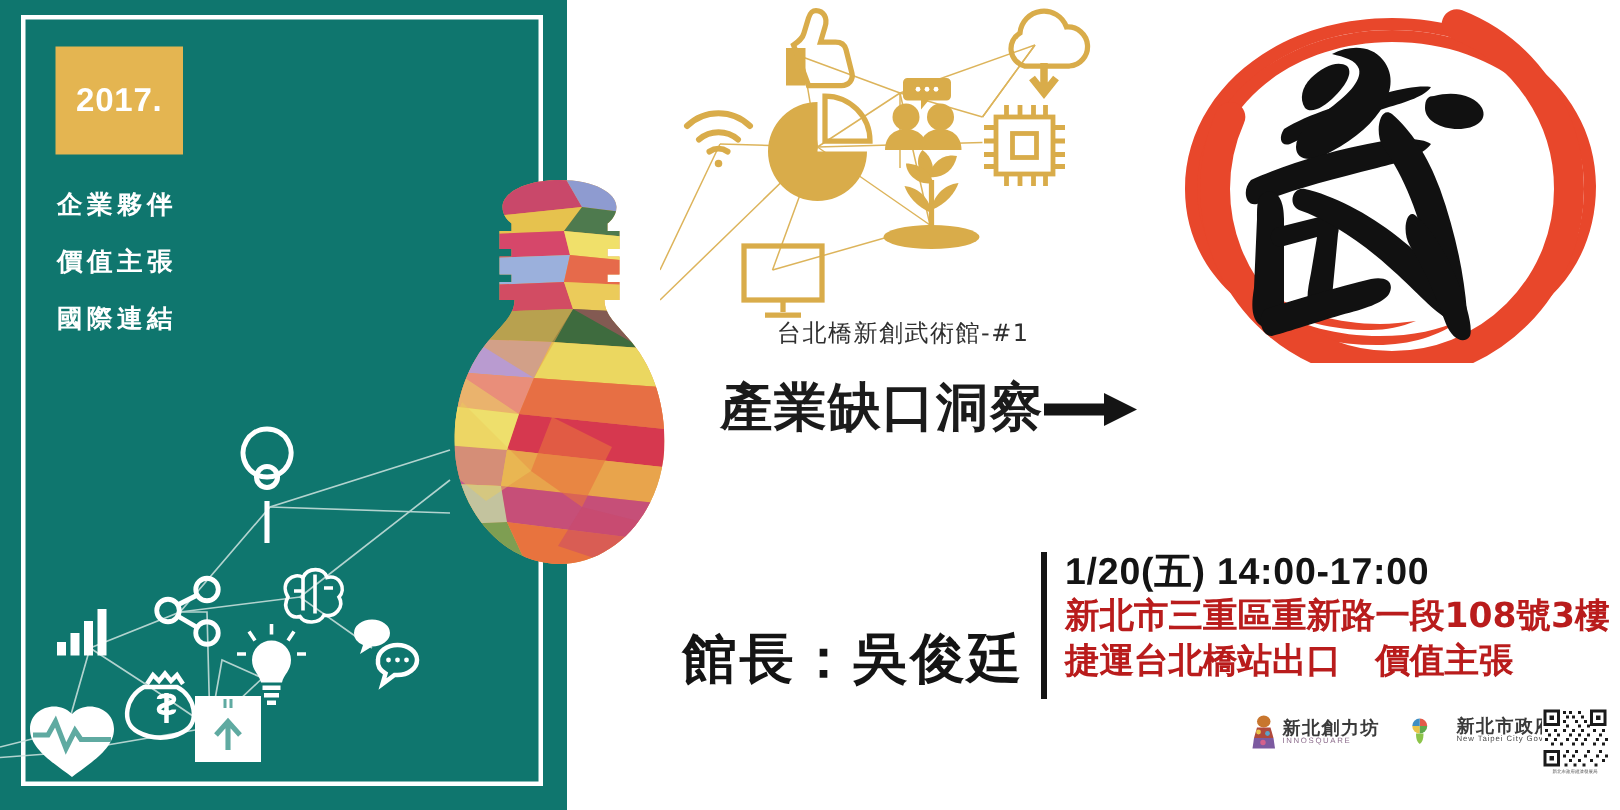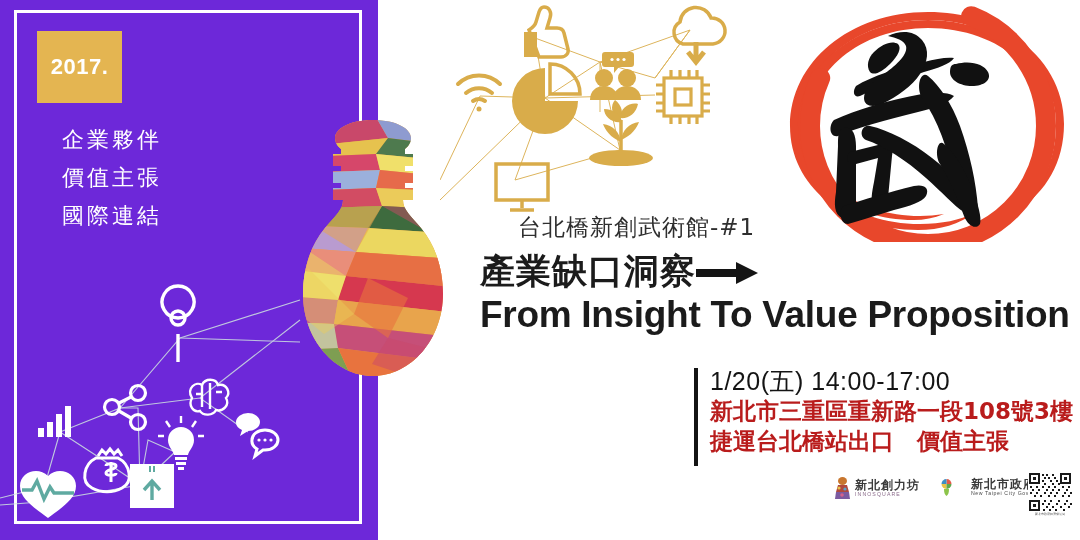--- a/index.html
+++ b/index.html
@@ -3,55 +3,55 @@
 <meta charset="utf-8">
 <style>
   html,body{margin:0;padding:0;background:#fff;}
   body{font-family:"Liberation Sans","DejaVu Sans",sans-serif;}
   #poster{
     position:relative;width:1080px;height:540px;overflow:hidden;background:#ffffff;
   }
 
   
   #teal-panel{
-    position:absolute;left:0;top:0;width:378px;height:540px;background:#6d28d9;
+    position:absolute;left:0;top:0;width:378px;height:540px;background:#0f766e;
   }
   #teal-inner-border{
     position:absolute;left:14px;top:10px;width:348px;height:514px;
     border:3px solid #ffffff;box-sizing:border-box;
   }
   #year-badge{
     position:absolute;left:37px;top:31px;width:85px;height:72px;background:#E4B551;
     display:flex;align-items:center;justify-content:center;
   }
   #year-badge span{
     color:#ffffff;font-size:22px;font-weight:bold;letter-spacing:.5px;
     font-family:"Liberation Sans",sans-serif;
   }
   .tagline{
-    position:absolute;left:38px;color:#ffffff;font-size:22px;font-weight:normal;
-    letter-spacing:3px;font-family:"DejaVu Sans",sans-serif;white-space:nowrap;margin-left:24px;
+    position:absolute;left:38px;color:#ffffff;font-size:17px;font-weight:bold;
+    letter-spacing:3px;font-family:"DejaVu Sans",sans-serif;white-space:nowrap;
   }
   #tagline-0{top:125px;}
   #tagline-1{top:163px;}
   #tagline-2{top:201px;}
 
   
   #left-network{position:absolute;left:0;top:280px;width:378px;height:250px;}
   #right-network{position:absolute;left:440px;top:0px;width:340px;height:220px;}
 
   
   #bulb{position:absolute;left:268px;top:108px;width:210px;height:300px;}
 
   
   #seal{position:absolute;left:778px;top:2px;width:300px;height:240px;}
 
   
   #subtitle{
-    position:absolute;left:518px;top:212px;font-size:23px;color:#2f2f2f;
+    position:absolute;left:518px;top:212px;font-size:16px;color:#2f2f2f;
     letter-spacing:1px;font-family:"DejaVu Sans",sans-serif;white-space:nowrap;
   }
   #headline-cn{
     position:absolute;left:480px;top:248px;font-size:35px;font-weight:bold;color:#1b1b1b;
     letter-spacing:1px;font-family:"DejaVu Sans",sans-serif;white-space:nowrap;
     display:flex;align-items:center;gap:0;
   }
   #headline-arrow{display:inline-block;width:62px;height:24px;position:relative;top:1px;}
   #headline-en{
     position:absolute;left:480px;top:294px;font-size:37px;font-weight:bold;color:#1b1b1b;
@@ -61,21 +61,21 @@
   
   #speaker{
     position:absolute;left:455px;top:415px;font-size:36px;font-weight:bold;color:#141414;
     letter-spacing:2px;font-family:"DejaVu Sans",sans-serif;white-space:nowrap;
   }
   #detail-divider{
     position:absolute;left:694px;top:368px;width:4px;height:98px;background:#141414;
   }
   #detail-block{position:absolute;left:710px;top:366px;width:350px;}
   #detail-datetime{
-    font-size:25px;font-weight:normal;color:#141414;letter-spacing:.5px;
+    font-size:25px;font-weight:bold;color:#141414;letter-spacing:.5px;
     font-family:"Liberation Sans",sans-serif;white-space:nowrap;line-height:1.25;
   }
   .detail-line{
     font-size:23px;font-weight:bold;color:#b91c1c;letter-spacing:0px;
     font-family:"DejaVu Sans",sans-serif;white-space:nowrap;line-height:1.3;
   }
 
   
   #footer{position:absolute;left:826px;top:472px;width:250px;height:48px;}
   .logo{position:absolute;display:flex;align-items:center;gap:4px;}
@@ -359,22 +359,22 @@
 
   <div id="subtitle">台北橋新創武術館-#1</div>
 
   <div id="headline-cn">
     <span>產業缺口洞察</span>
     <svg id="headline-arrow" viewBox="0 0 62 24">
       <path d="M0 8 h40 v-7 l22 11 l-22 11 v-7 h-40 z" fill="#141414"></path>
     </svg>
   </div>
 
-  <div id="headline-en">From Insight To Value Proposition</div>
-
+
+  <div id="speaker">館長：吳俊廷</div>
   <div id="detail-divider"></div>
   <div id="detail-block">
     <div id="detail-datetime">1/20(五)  14:00-17:00</div>
     <div class="detail-line">新北市三重區重新路一段108號3樓</div>
     <div class="detail-line">捷運台北橋站出口　價值主張</div>
   </div>
 
   <div id="footer">
 
     <div class="logo" id="logo-inno">

